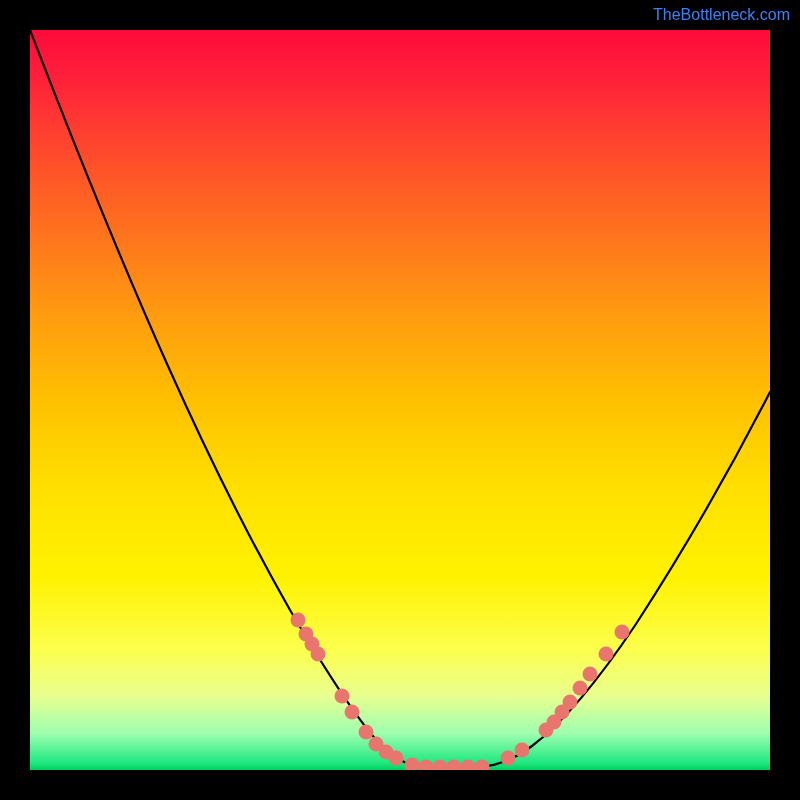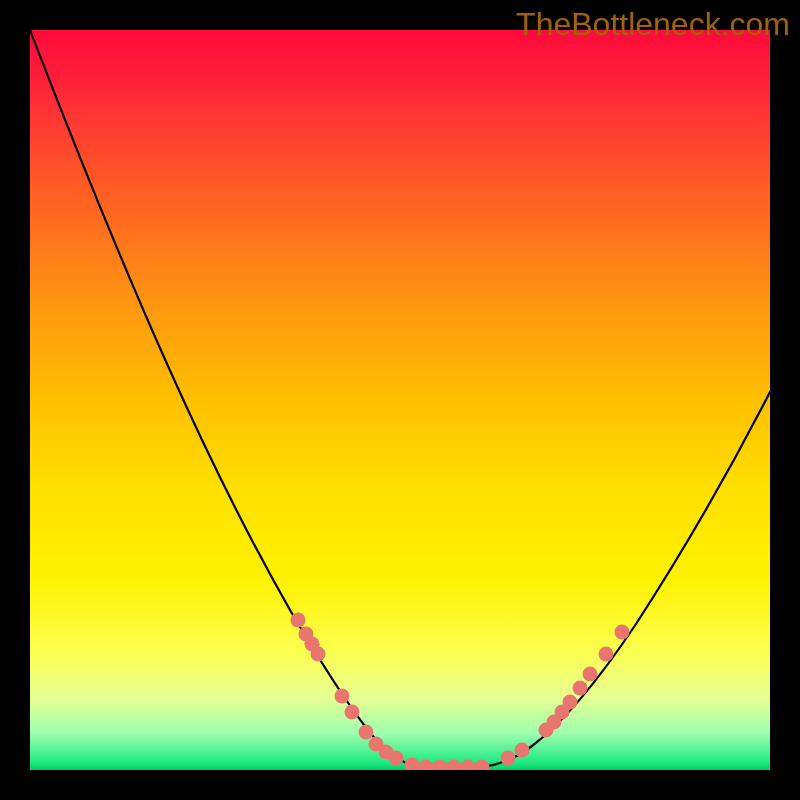--- a/index.html
+++ b/index.html
@@ -8,22 +8,22 @@
     height: 800px;
     background: #000;
     position: relative;
     font-family: Arial, sans-serif;
     overflow: hidden;
   }
   .watermark {
     position: absolute;
     top: 6px;
     right: 10px;
-    color: #a16207;
-    font-size: 32px;
+    color: #3b82f6;
+    font-size: 16px;
     font-weight: 500;
     z-index: 10;
   }
   .plot-area {
     position: absolute;
     left: 30px;
     top: 30px;
     width: 740px;
     height: 740px;
     overflow: hidden;

